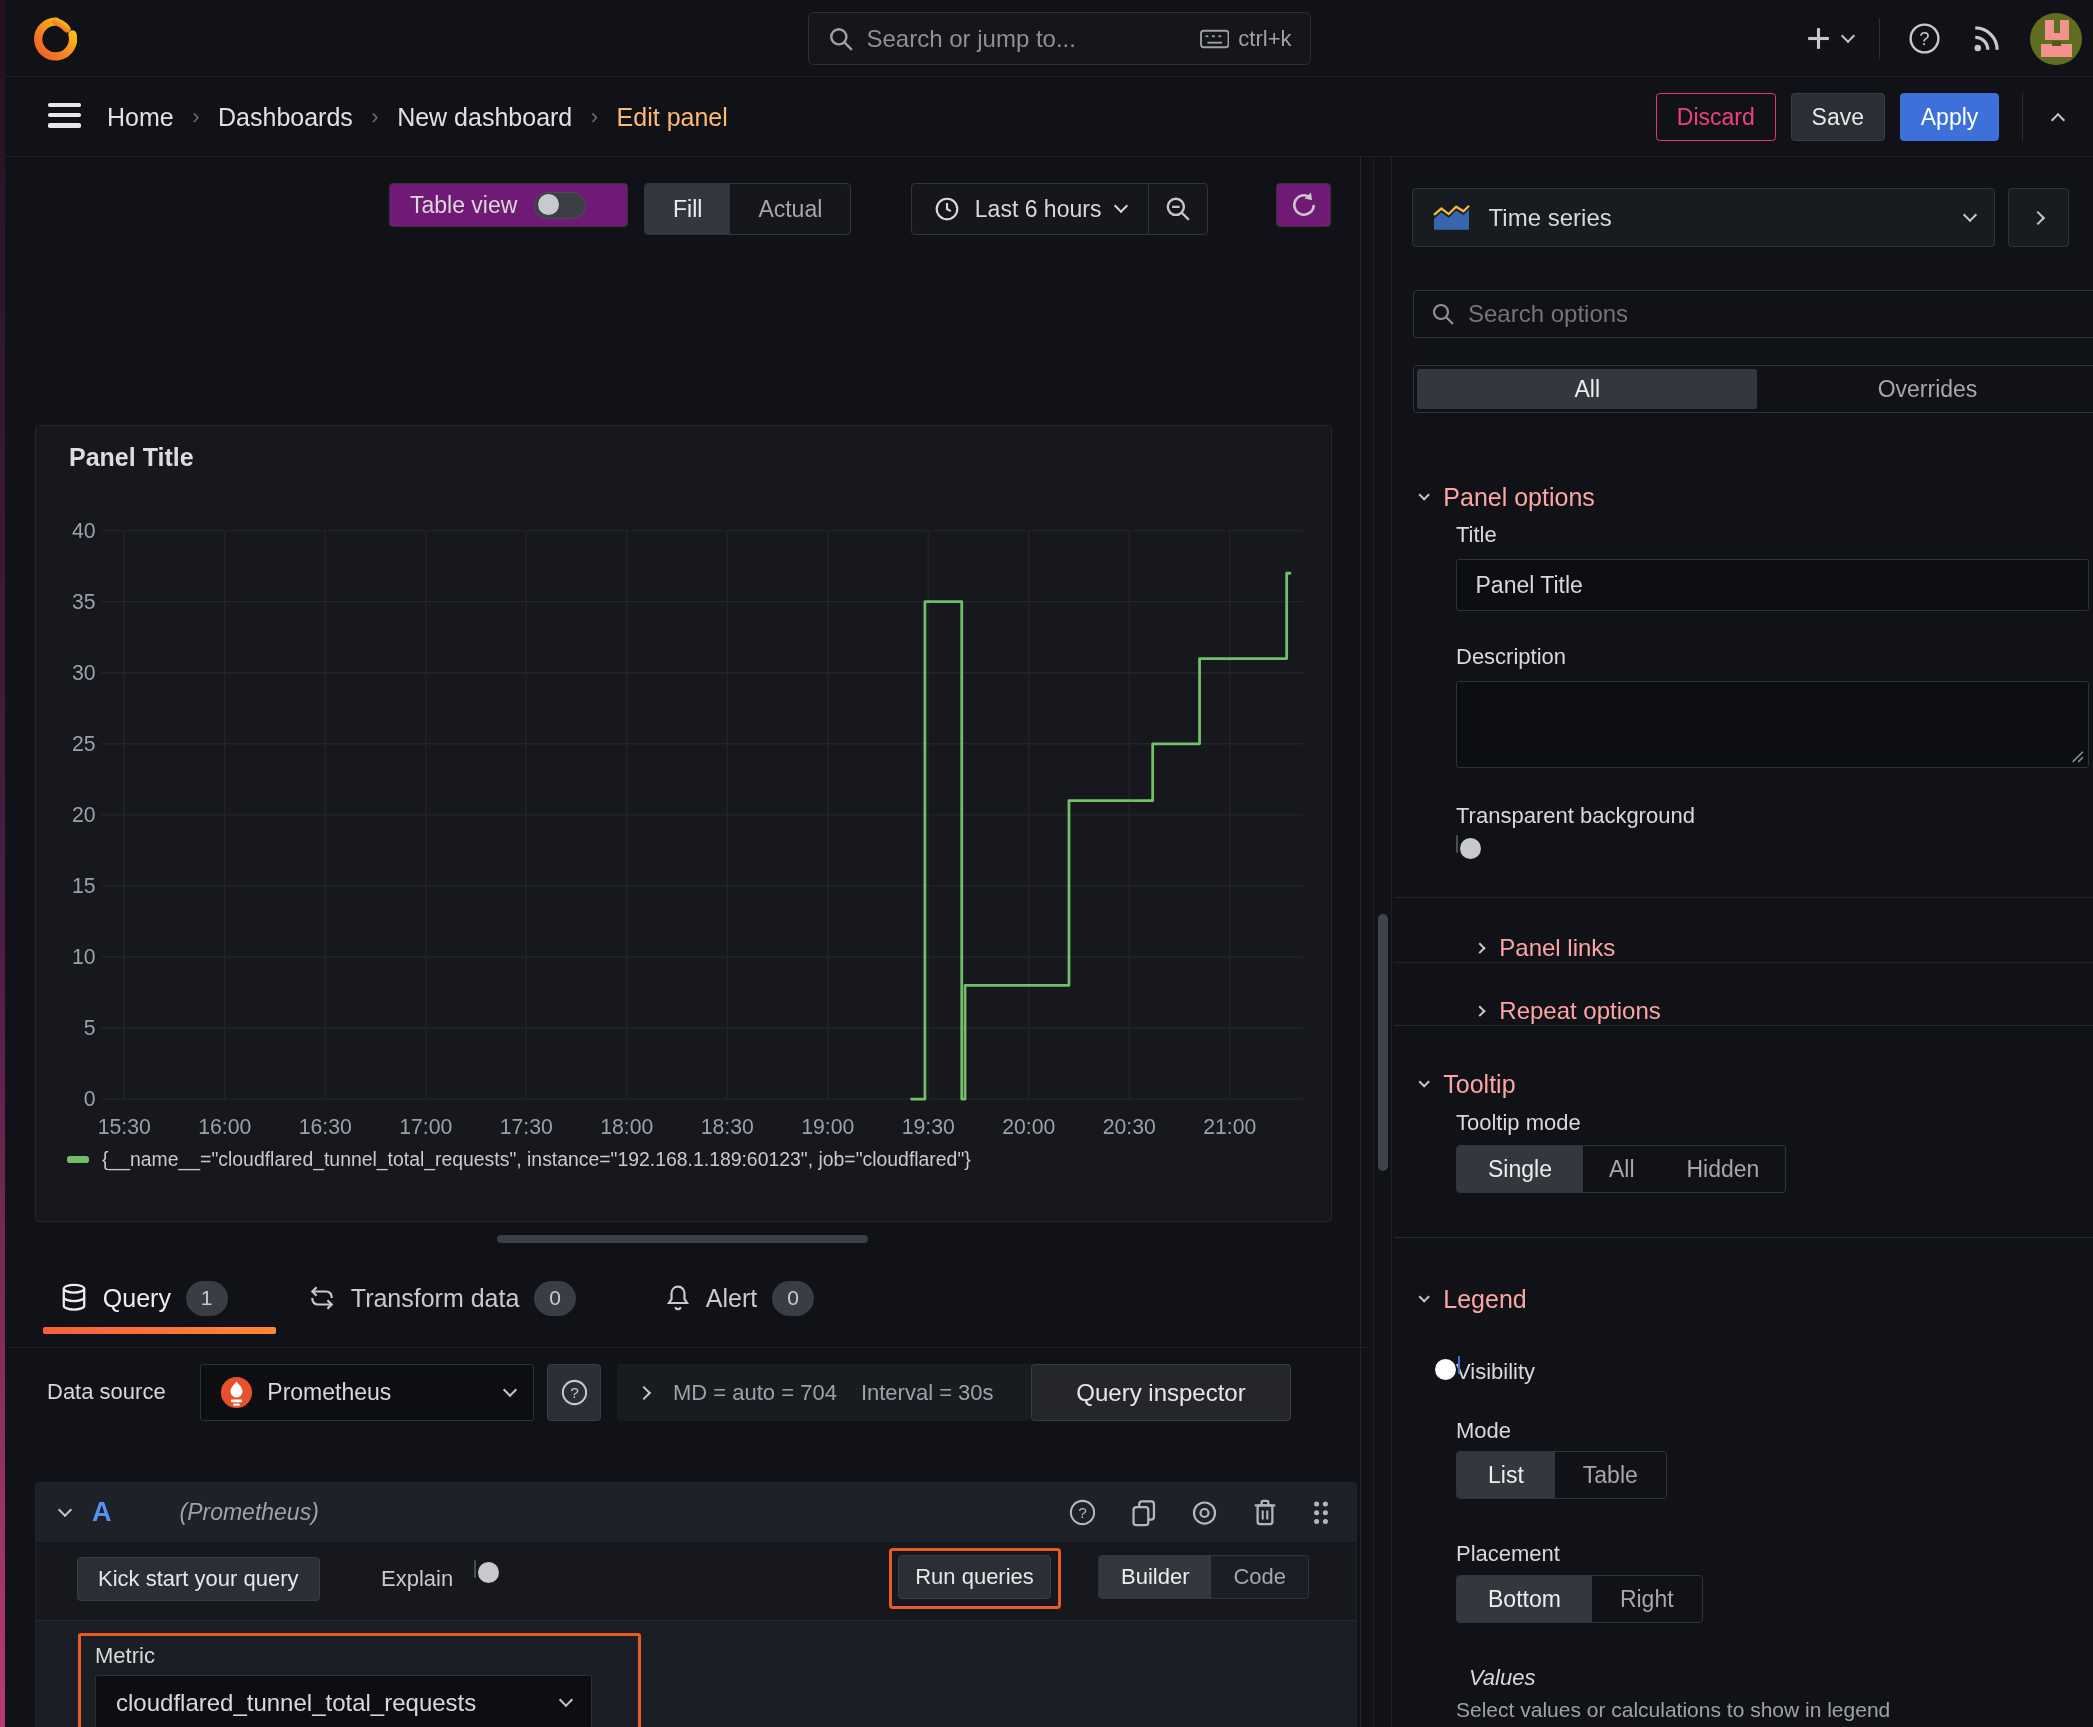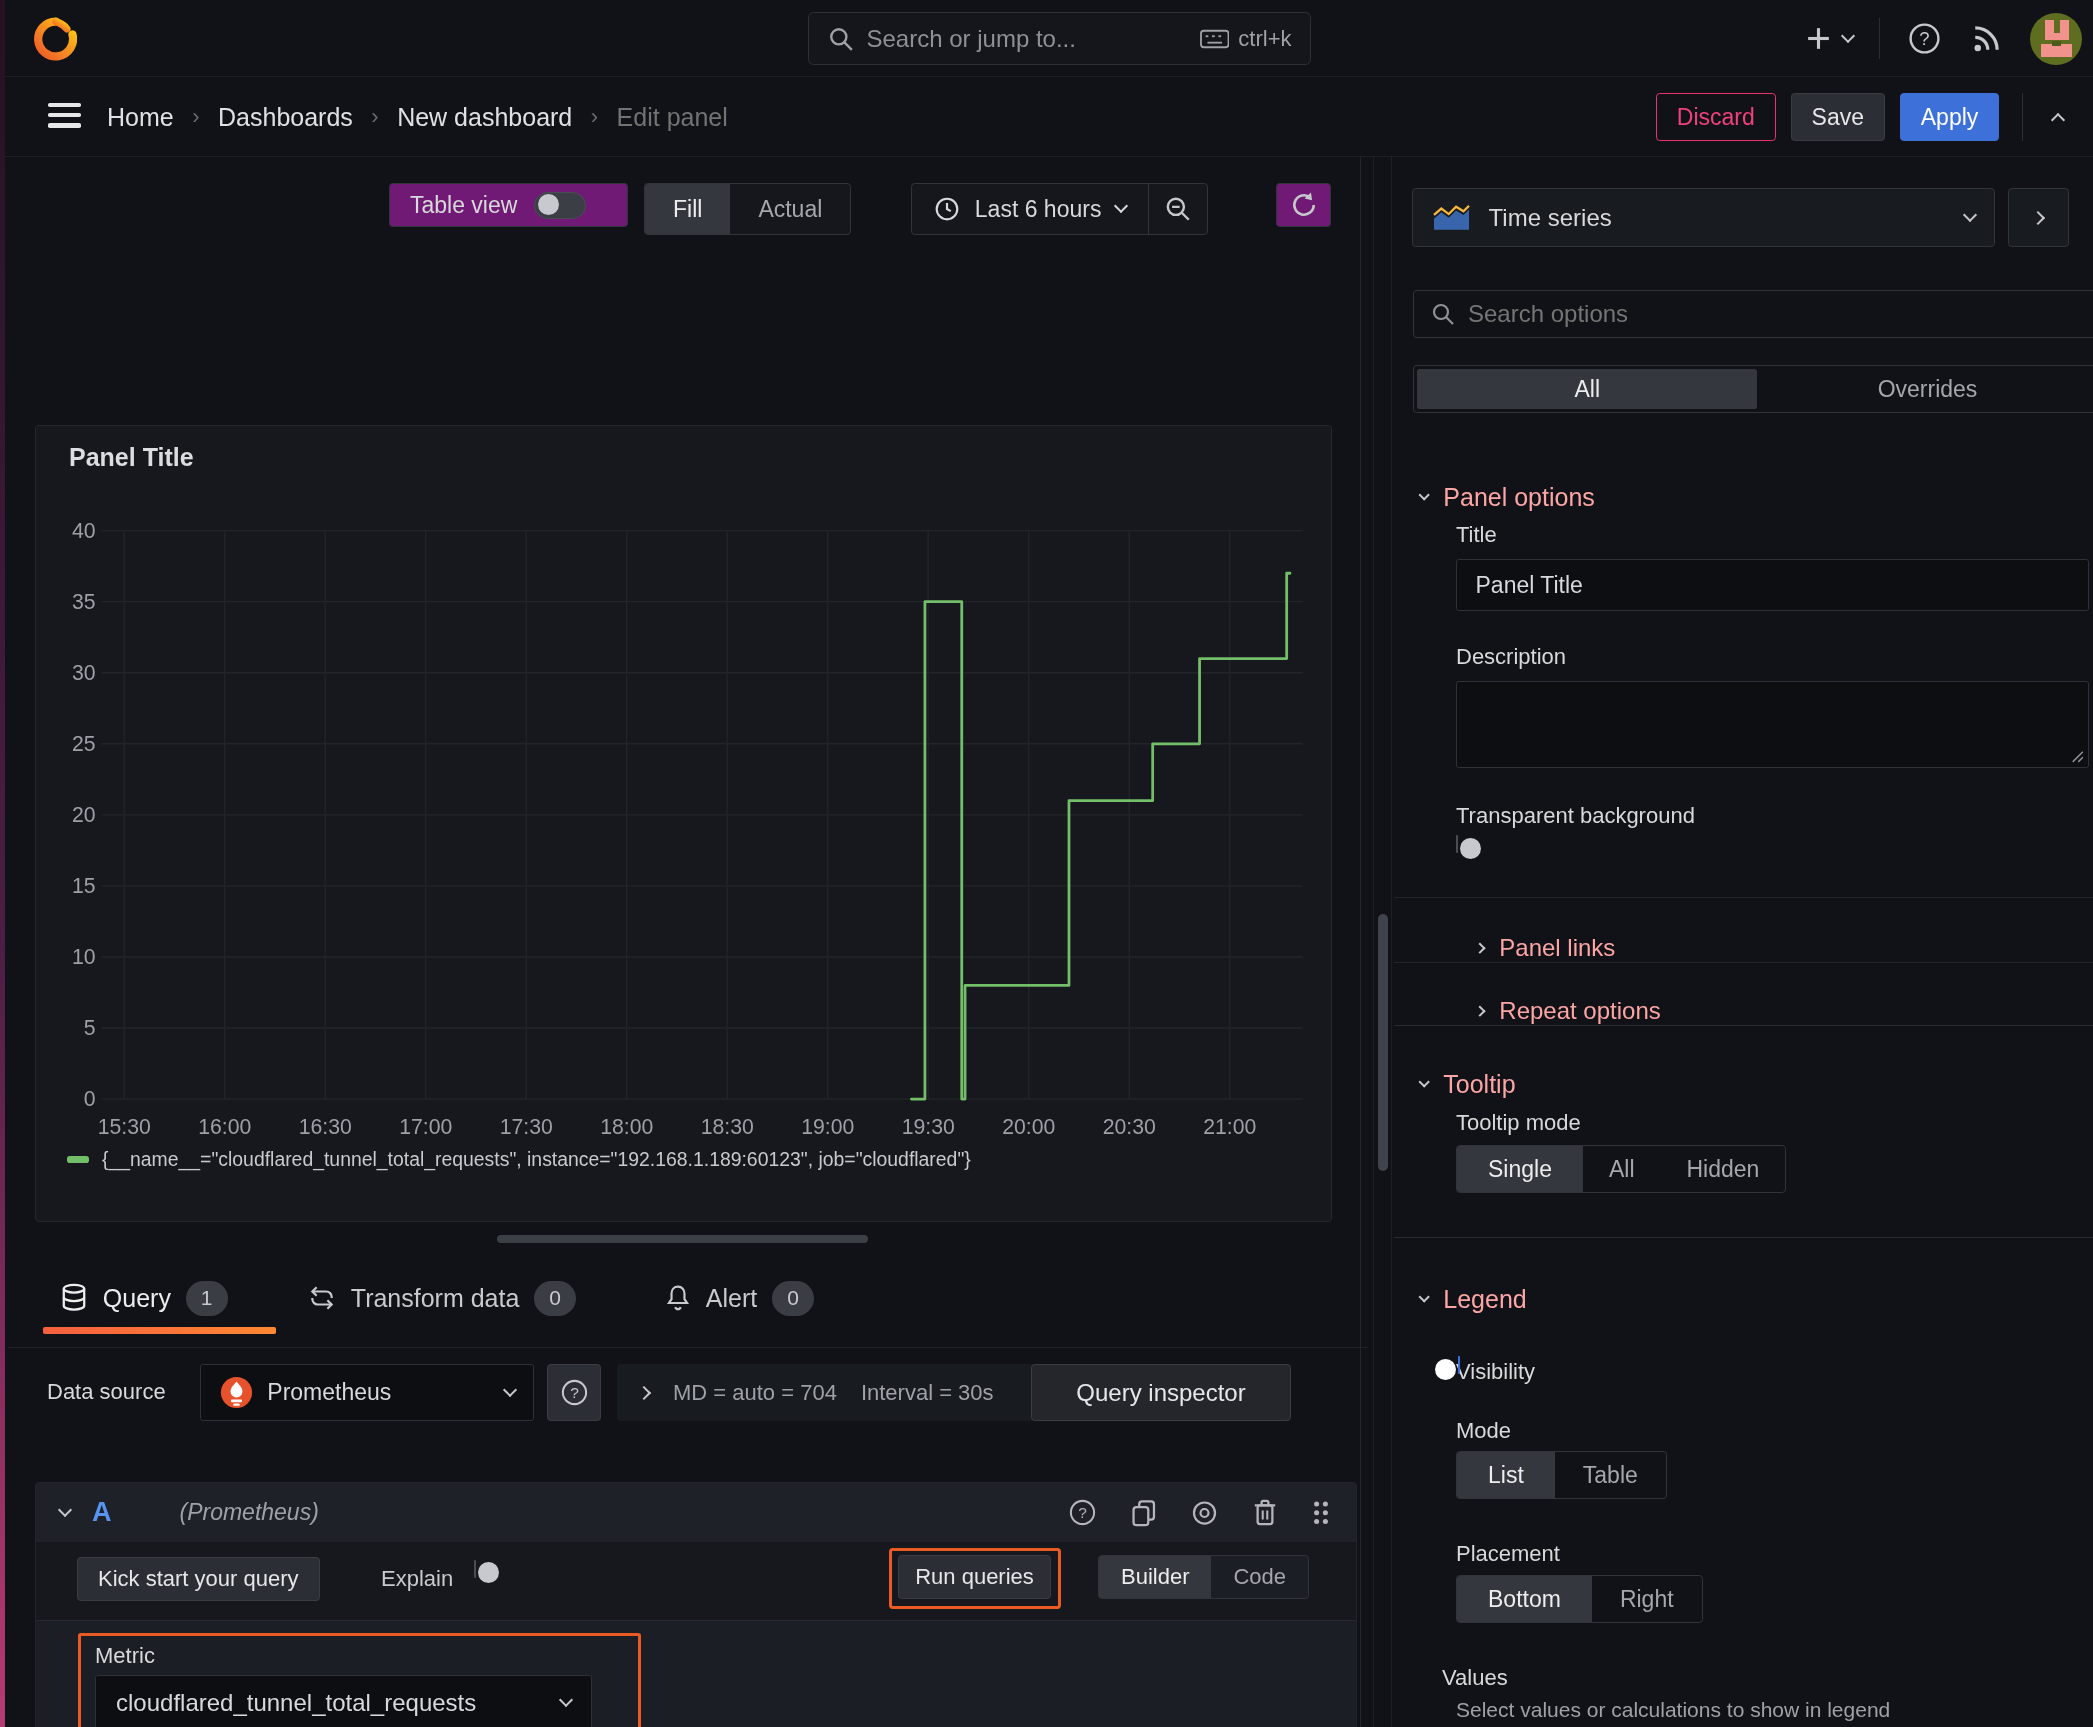--- a/index.html
+++ b/index.html
@@ -21,21 +21,21 @@
   .vdiv { width:0.9px; height:41px; background:#2b2d33; }
   .avatar { width:52px; height:52px; border-radius:50%; background:#5f6d21; position:relative; overflow:hidden; }
   .px { position:absolute; background:#f2928c; }
 
   
   .navbar { position:absolute; left:0; top:77px; width:2093px; height:80px; background:#111217; border-bottom:0.9px solid #1d1f24; }
   .burger { position:absolute; left:48px; top:26px; width:33px; cursor:pointer; }
   .burger div { height:4.2px; background:#e6e7e9; border-radius:1.8px; margin-bottom:6px; }
   .crumbs { position:absolute; left:107px; top:0; height:80px; display:flex; align-items:center; gap:18.5px; font-size:25px; }
   .crumb { color:#e0e1e4; }
-  .crumb.dim { color:#737373; }
+  .crumb.dim { color:#fdba74; }
   .crumb-sep { color:#6a6c72; font-size:22px; }
   .nav-actions { position:absolute; right:14.8px; top:0; height:80px; display:flex; align-items:center; gap:14.8px; }
   .btn { display:inline-flex; align-items:center; justify-content:center; border-radius:3.7px; font-size:23px; height:48px; padding:0 20px; cursor:pointer; white-space:nowrap; }
   .btn-danger-outline { background:transparent; border:0.9px solid #e8336d; color:#f0417a; }
   .btn-secondary { background:#2b2e35; border:0.9px solid #3a3d44; color:#e6e7e9; }
   .btn-primary { background:#3d71d9; border:0.9px solid #3d71d9; color:#ffffff; }
 
   
   .workspace { position:absolute; left:0; top:157px; width:1360px; height:1571px; background:#111217; }
   .pane-divider { position:absolute; left:1360px; top:157px; width:0.9px; height:1571px; background:#24262c; }
@@ -501,17 +501,17 @@
     <span class="abs opt-label" style="left:62px;top:1261px;">Mode</span>
     <div class="seg-group abs" style="left:62px;top:1294px;height:48px;background:#111217;">
       <span class="seg active" style="padding:0 31px;">List</span>
       <span class="seg" style="padding:0 28px;">Table</span>
     </div>
     <span class="abs opt-label" style="left:62px;top:1384px;">Placement</span>
     <div class="seg-group abs" style="left:62px;top:1418px;height:48px;background:#111217;">
       <span class="seg active" style="padding:0 31px;">Bottom</span>
       <span class="seg" style="padding:0 28px;">Right</span>
     </div>
-    <span class="abs opt-label" style="left:48px;top:1508px;">Values</span>
+    <span class="abs opt-label" style="left:75px;top:1508px;font-style:italic;">Values</span>
     <span class="abs opt-help" style="left:62px;top:1541px;">Select values or calculations to show in legend</span>
   </aside>
 </div>
 
 
 </body></html>

